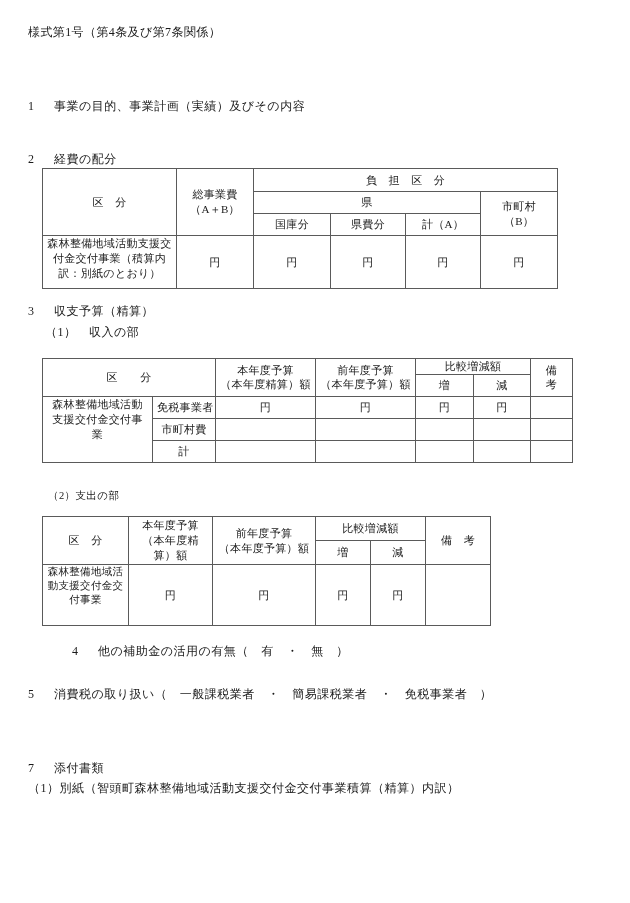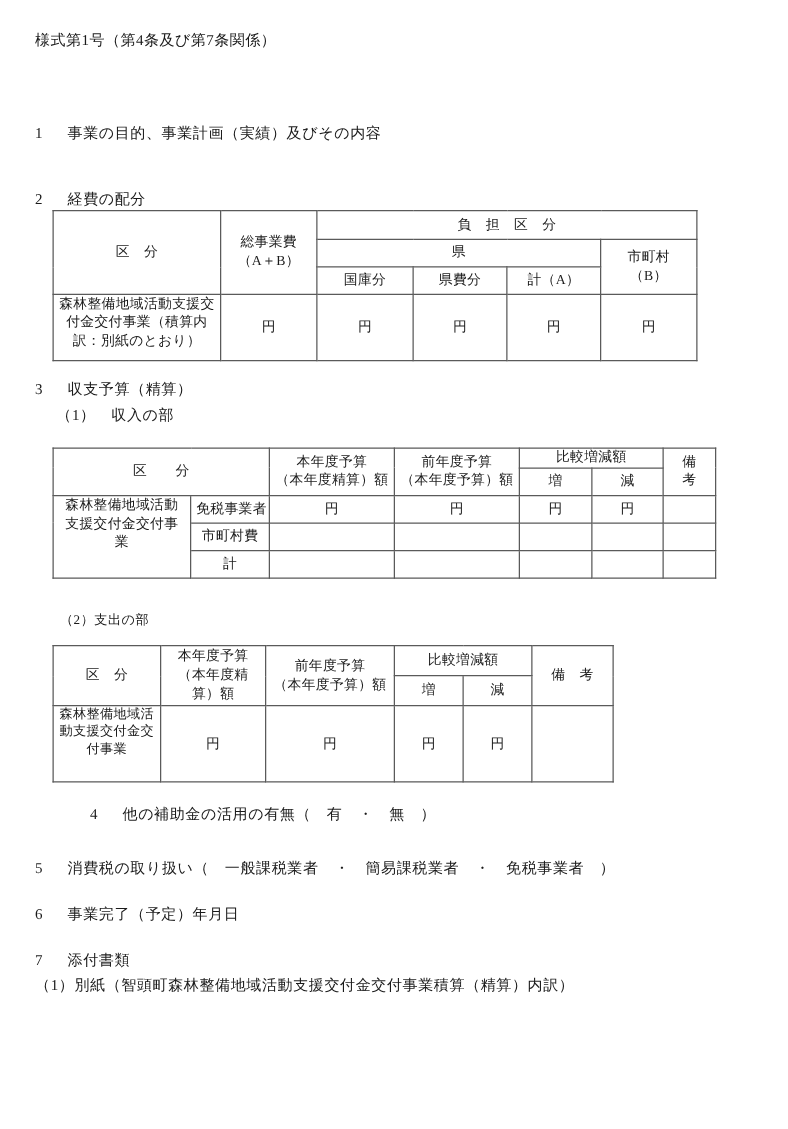--- a/index.html
+++ b/index.html
@@ -249,22 +249,19 @@
   </table>
 
   <div class="sec-num" style="left:28px; top:643px;margin-left:44px;">
     <span class="sec-idx">4</span><span>他の補助金の活用の有無（　有　・　無　）</span>
   </div>
 
   <div class="sec-num" style="left:28px; top:686px;">
     <span class="sec-idx">5</span><span>消費税の取り扱い（　一般課税業者　・　簡易課税業者　・　免税事業者　）</span>
   </div>
 
-  <div class="sec-num" style="left:28px; top:723px;">
-    <span class="sec-idx">6</span><span>事業完了（予定）年月日</span>
-  </div>
 
   <div class="sec-num" style="left:28px; top:760px;">
     <span class="sec-idx">7</span><span>添付書類</span>
   </div>
   <div class="sub-line" style="left:28px; top:780px;">（1）別紙（智頭町森林整備地域活動支援交付金交付事業積算（精算）内訳）</div>
 
 </div>
 
 </body></html>

